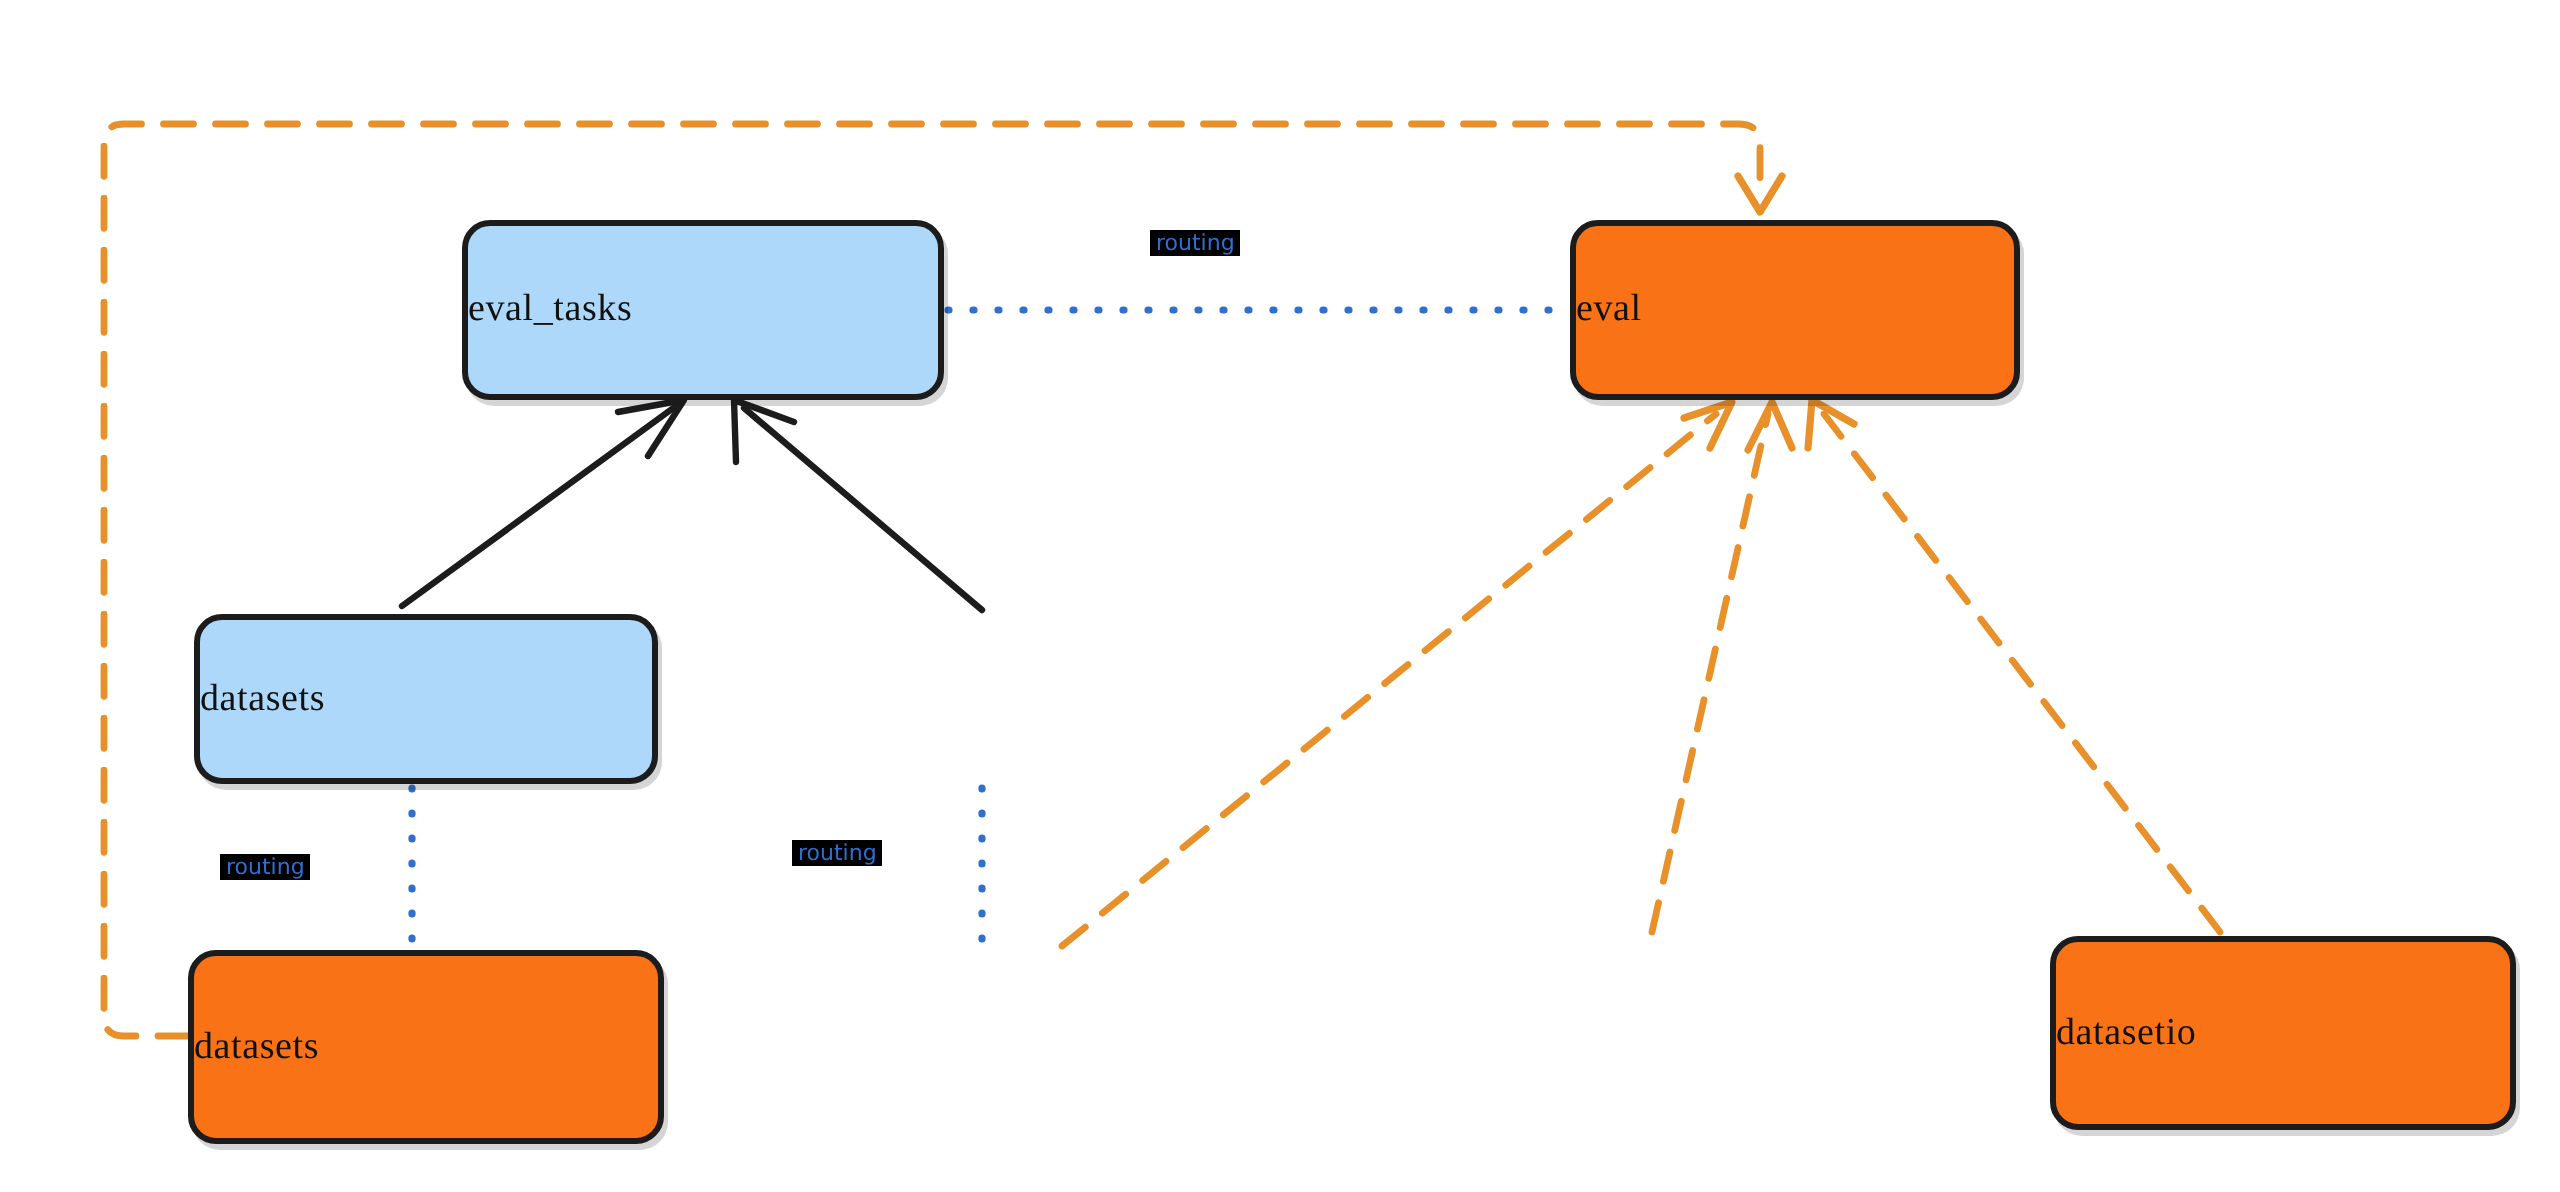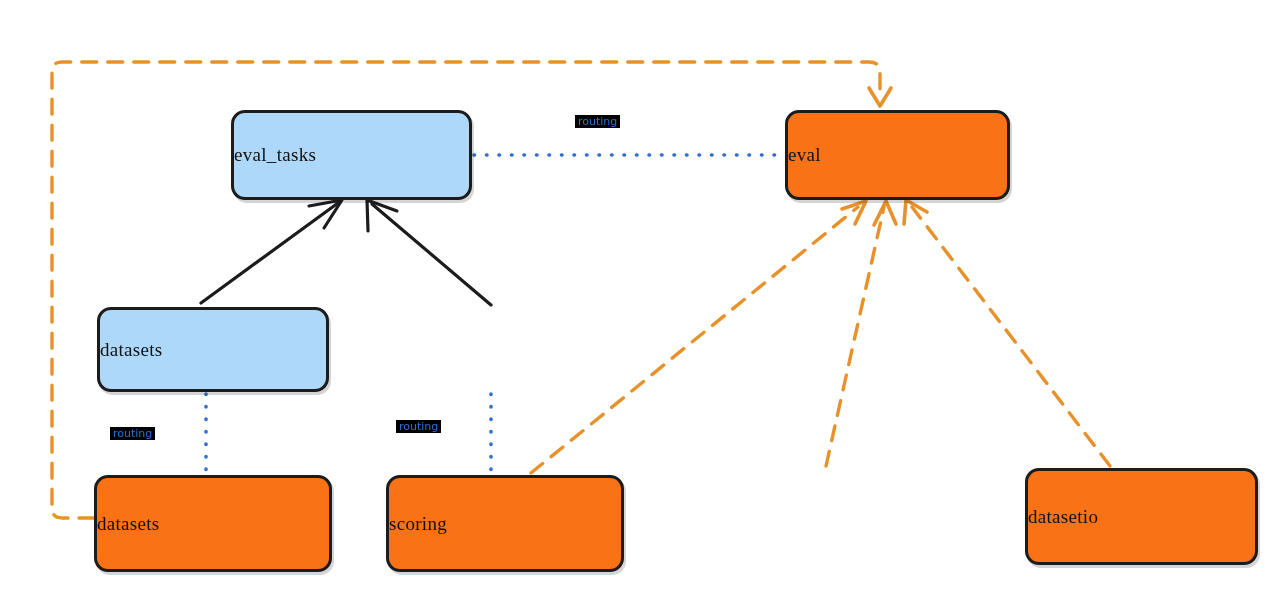--- a/index.html
+++ b/index.html
@@ -92,23 +92,20 @@
 
   <div class="node blue" style="left:97px; top:307px; width:232px; height:85px;">
     <span>datasets</span>
   </div>
 
 
   <div class="node green" style="left:94px; top:475px; width:238px; height:97px;">
     <span>datasets</span>
   </div>
 
-  <div class="node green" style="left:386px; top:475px; width:238px; height:97px;">
-    <span>scoring</span>
-  </div>
 
 
   <div class="node green" style="left:1025px; top:468px; width:233px; height:97px;">
     <span>datasetio</span>
   </div>
 
   <div class="edge-label" style="left:575px; top:115px;">routing</div>
 
   <div class="edge-label" style="left:110px; top:427px;">routing</div>
 

